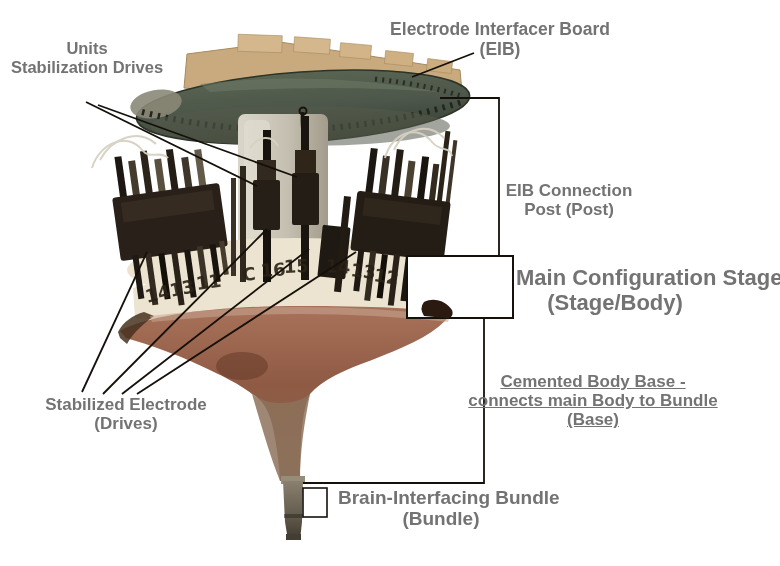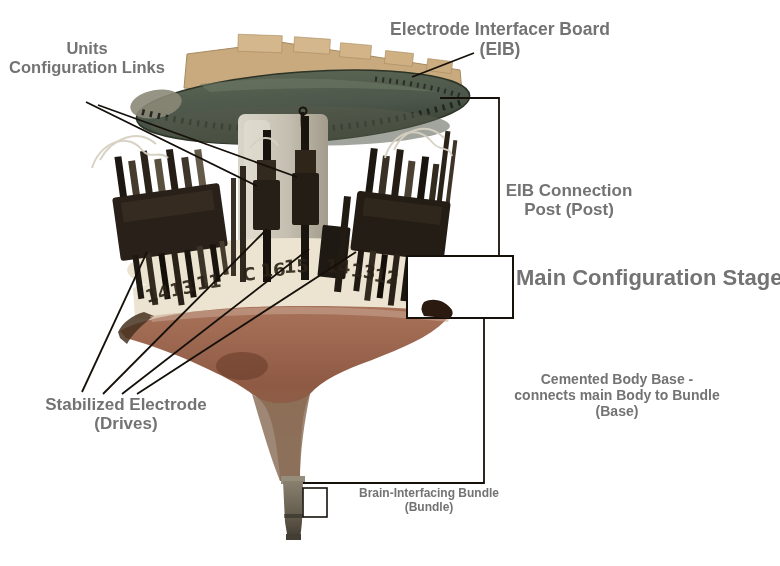--- a/index.html
+++ b/index.html
@@ -18,23 +18,23 @@
     color:#737373;
     text-align:center;
     line-height:1.13;
     white-space:nowrap;
   }
   .label span{display:block;}
   .lbl-links {left:6px;  top:39px;  width:162px; font-size:16.5px;}
   .lbl-eib   {left:388px; top:20px;  width:224px; font-size:17.5px;}
   .lbl-post  {left:498px; top:149px; width:142px; font-size:17px;margin-top:32px;}
   .lbl-stage {left:516px; top:266px; width:198px; font-size:22px;}
-  .lbl-base  {left:486px; top:372px; width:262px; font-size:14px;}
+  .lbl-base  {left:462px; top:372px; width:262px; font-size:17px;text-decoration:underline;}
   .lbl-drives{left:32px;  top:395px; width:188px; font-size:17px;}
-  .lbl-bundle{left:326px; top:487px; width:206px; font-size:12px;}
+  .lbl-bundle{left:338px; top:487px; width:206px; font-size:19px;}
 </style>
 </head>
 <body>
 
 <div id="canvas">
 
   <svg id="device-svg" width="780" height="566" viewBox="0 0 780 566">
     <defs>
       <linearGradient id="postGrad" x1="0" y1="0" x2="1" y2="0">
         <stop offset="0" stop-color="#d9d5c9"></stop>
@@ -200,35 +200,36 @@
       <line x1="98" y1="105" x2="297" y2="177"></line>
       <line x1="82" y1="392" x2="147" y2="252"></line>
       <line x1="103" y1="394" x2="267" y2="229"></line>
       <line x1="122" y1="394" x2="309" y2="249"></line>
       <line x1="137" y1="394" x2="356" y2="252"></line>
     </g>
   </svg>
 
   <div class="label lbl-links">
     <span>Units</span>
-    <span>Configuration Links</span>
+    <span>Stabilization Drives</span>
   </div>
 
   <div class="label lbl-eib">
     <span>Electrode Interfacer Board</span>
     <span>(EIB)</span>
   </div>
 
   <div class="label lbl-post">
     <span>EIB Connection</span>
     <span>Post (Post)</span>
   </div>
 
   <div class="label lbl-stage">
     <span>Main Configuration Stage</span>
+    <span>(Stage/Body)</span>
   </div>
 
   <div class="label lbl-base">
     <span>Cemented Body Base -</span>
     <span>connects main Body to Bundle</span>
     <span>(Base)</span>
   </div>
 
   <div class="label lbl-drives">
     <span>Stabilized Electrode</span>

